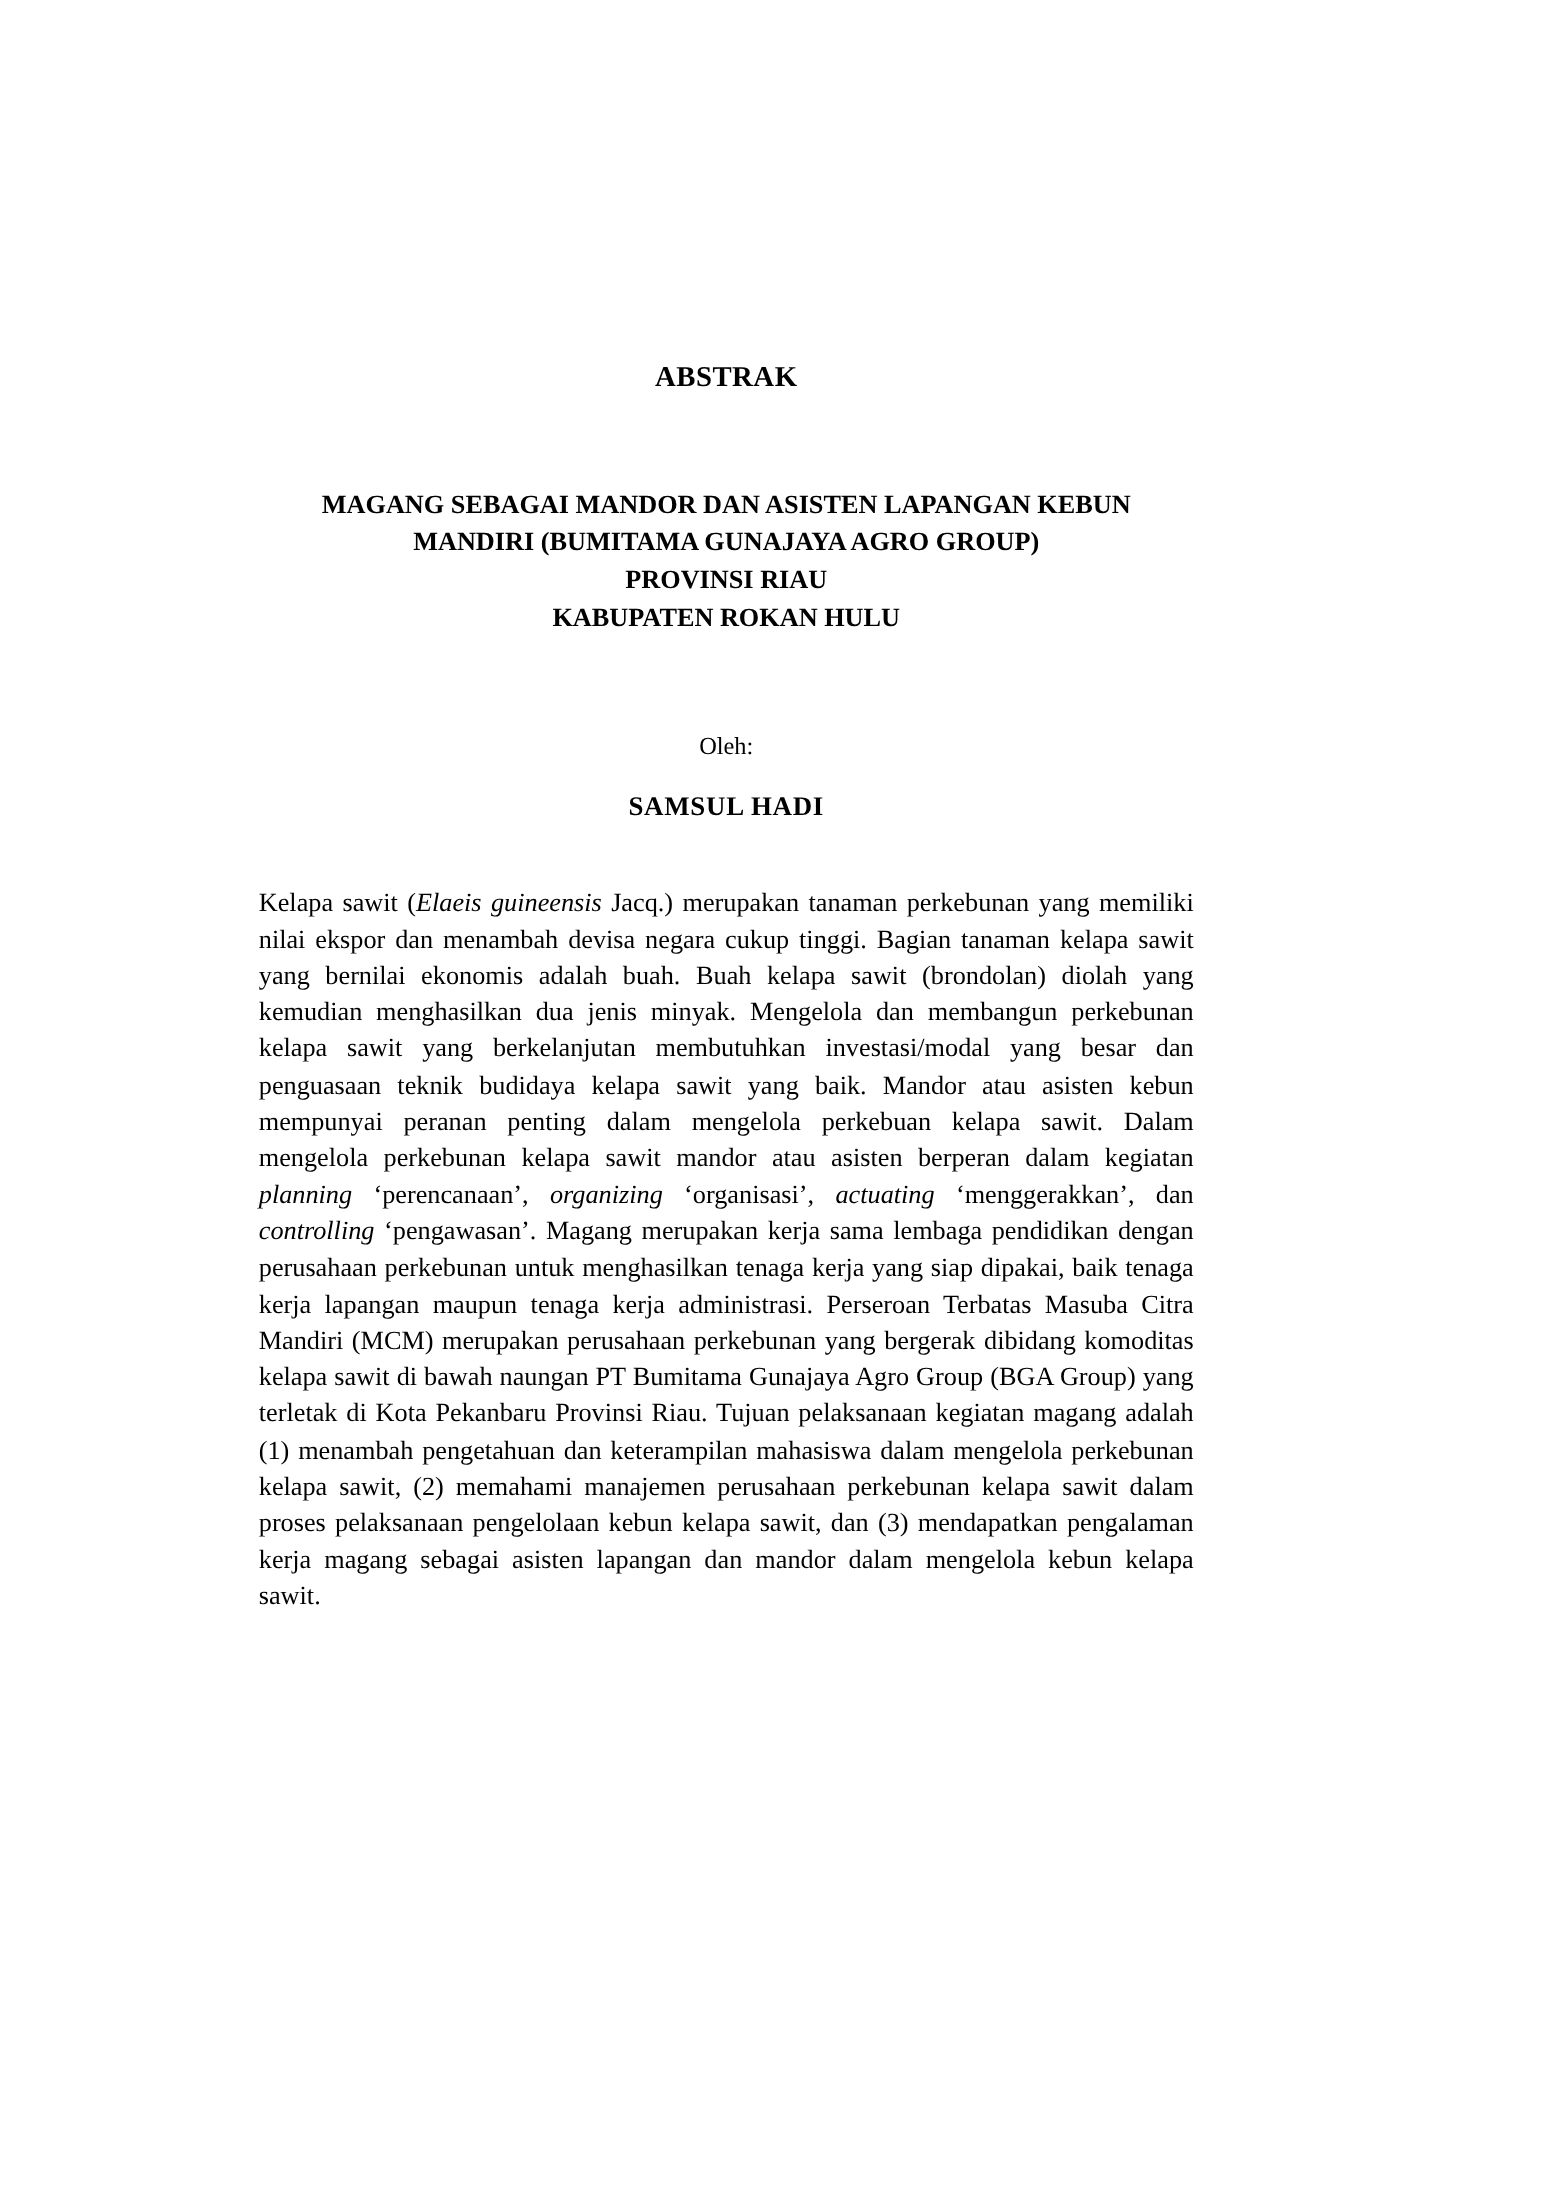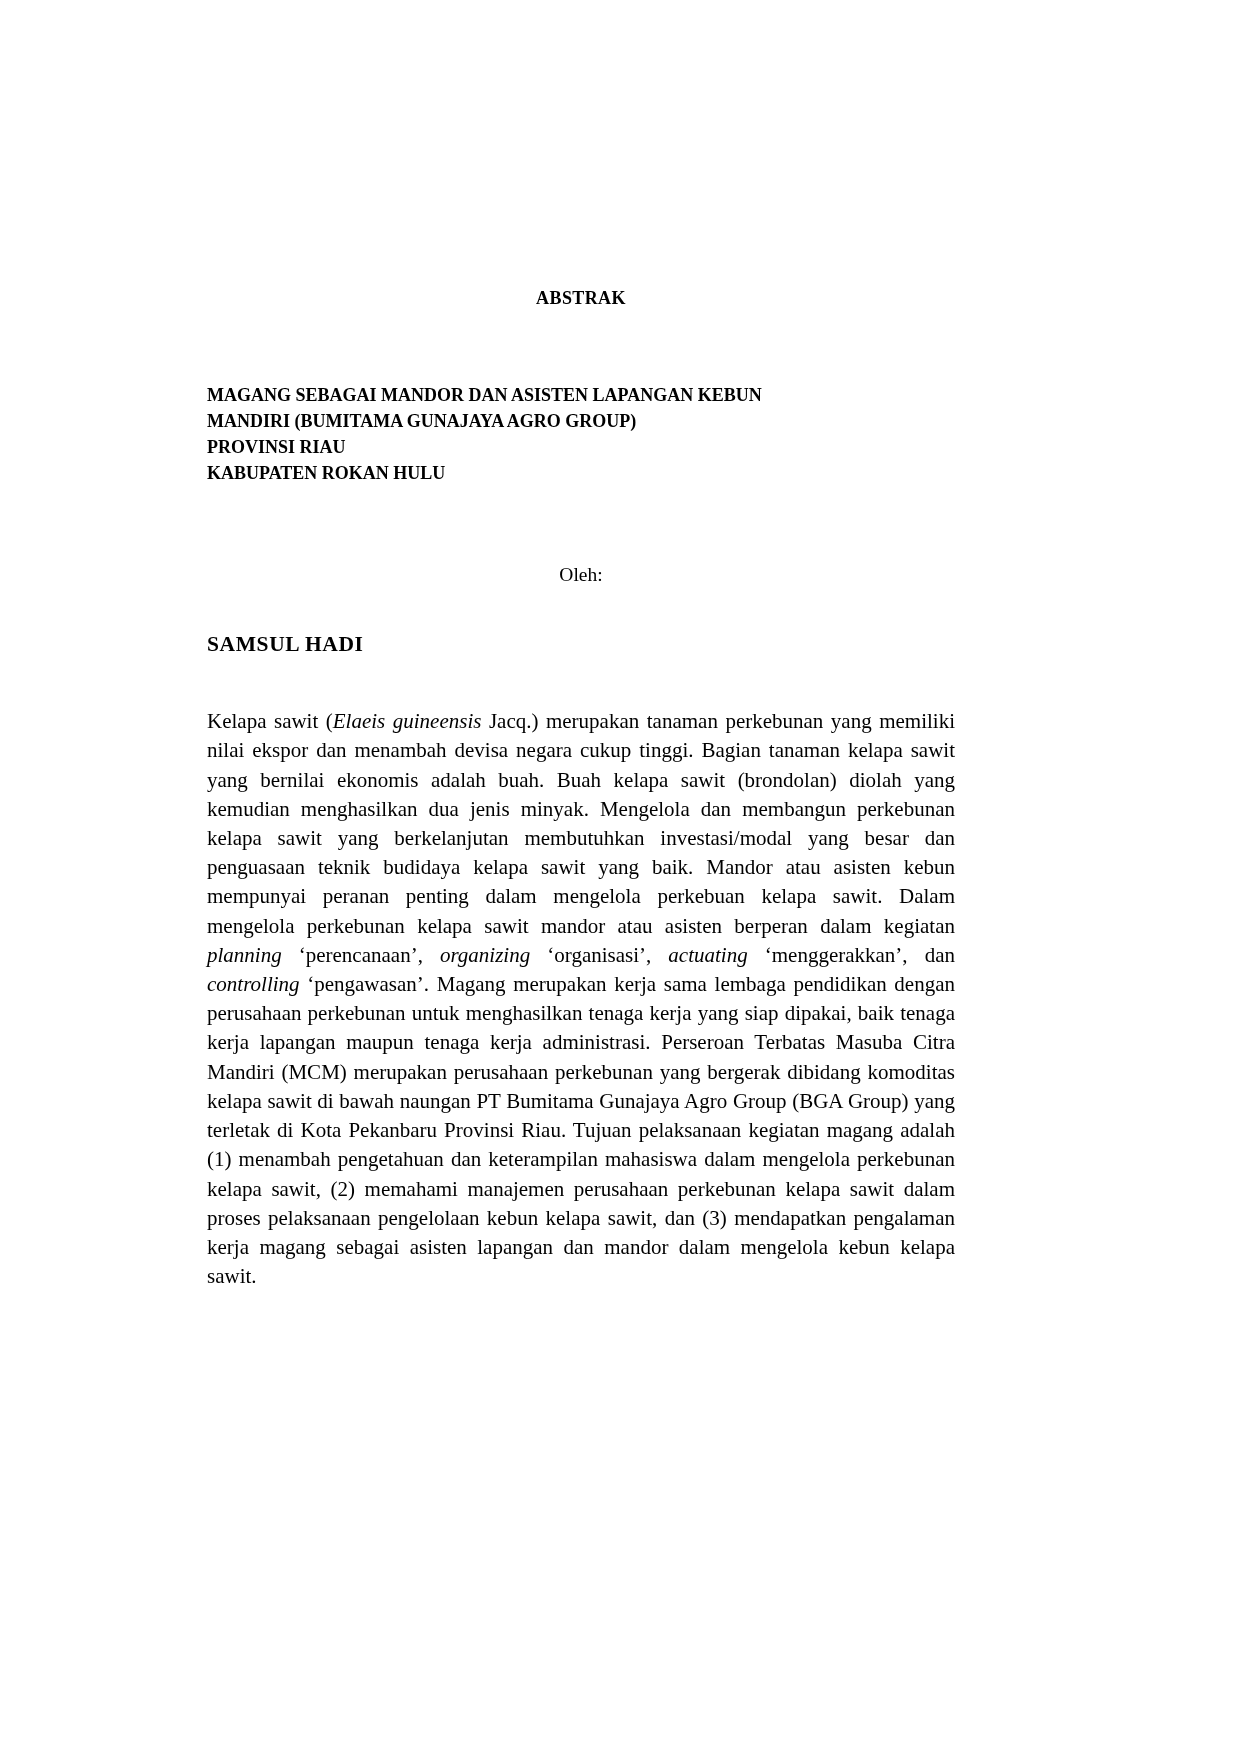--- a/index.html
+++ b/index.html
@@ -24,53 +24,53 @@
     position: absolute;
     left: 207px;
     top: 0;
     width: 748px;
   }
 
   
   .abstrak-heading {
     text-align: center;
     font-weight: bold;
-    font-size: 18px;
+    font-size: 23px;
     letter-spacing: 0.4px;
     margin-top: 288px;
     line-height: 1.2;
   }
 
   
   .title-block {
     margin-top: 72px;
-    text-align: left;
+    text-align: center;
     font-weight: bold;
-    font-size: 18px;
+    font-size: 21px;
     line-height: 1.45;
   }
   .title-block .title-line {
     display: block;
     white-space: nowrap;
   }
   .title-block i {
     font-style: italic;
   }
 
   
   .byline {
     margin-top: 76px;
     text-align: center;
     font-weight: normal;
     font-size: 19.5px;
     line-height: 1.3;
   }
   .author {
-    margin-top: 44px;
-    text-align: left;
+    margin-top: 21px;
+    text-align: center;
     font-weight: bold;
     font-size: 21.5px;
     letter-spacing: 0.6px;
     line-height: 1.3;
   }
 
   
   .abstract-body {
     margin-top: 48px;
   }

